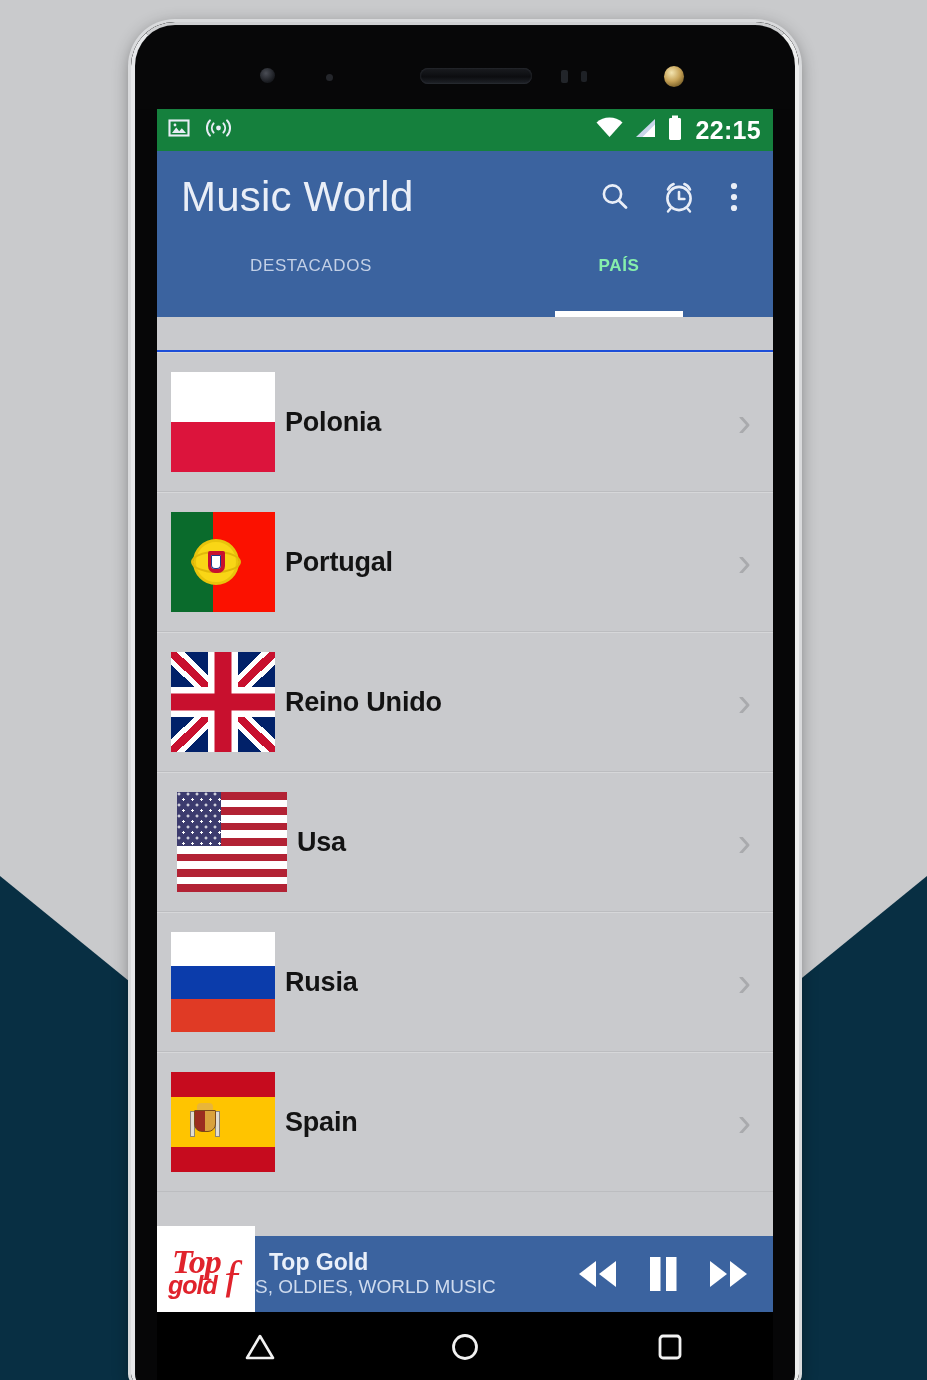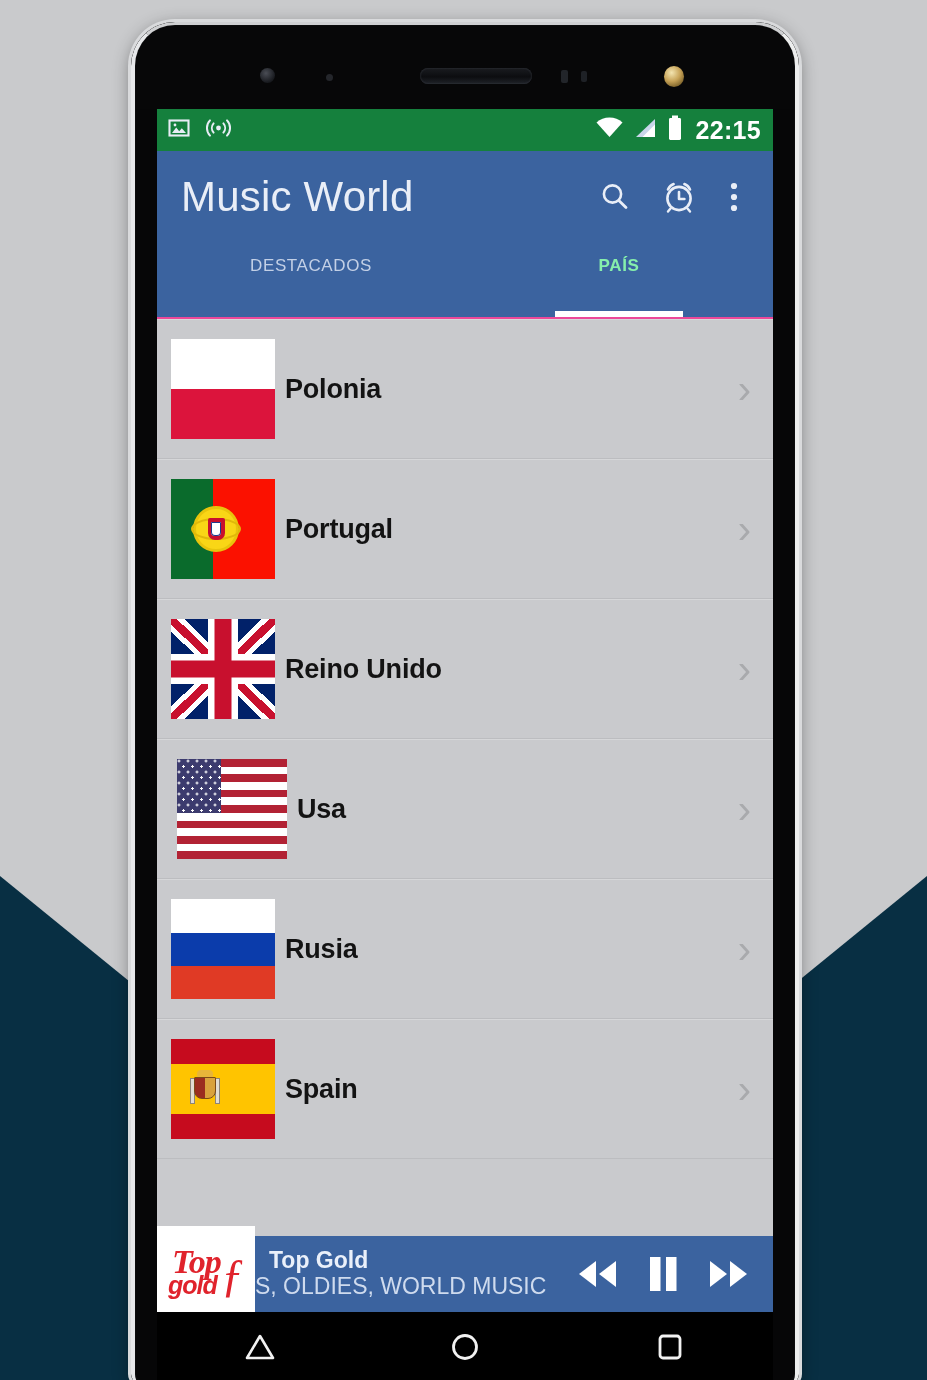--- a/index.html
+++ b/index.html
@@ -186,21 +186,22 @@
     width: 128px;
     height: 6px;
     background: #ffffff;
   }
 
   
   #country-list {
     height: 873px;
     background: #c9cacd;
     overflow: hidden;
-    border-top: 2px solid #ec4899;
+    border-top: 2px solid #1d4ed8;
+    margin-top: 33px;
   }
   .country-row {
     height: 140px;
     display: flex;
     align-items: center;
     padding: 0 18px 0 14px;
     border-bottom: 1px solid #bcbdc0;
     border-top: 1px solid #d6d7d9;
     cursor: pointer;
     position: relative;
@@ -398,21 +399,21 @@
     overflow: hidden;
   }
   #player-title {
     font-size: 23px;
     font-weight: bold;
     color: #eaf0fa;
     line-height: 1.15;
     white-space: nowrap;
   }
   #player-subtitle {
-    font-size: 23px;
+    font-size: 19px;
     color: #cfdbee;
     line-height: 1.2;
     white-space: nowrap;
     margin-left: -14px;
   }
   #player-controls {
     display: flex;
     align-items: center;
     gap: 22px;
     padding-right: 18px;

